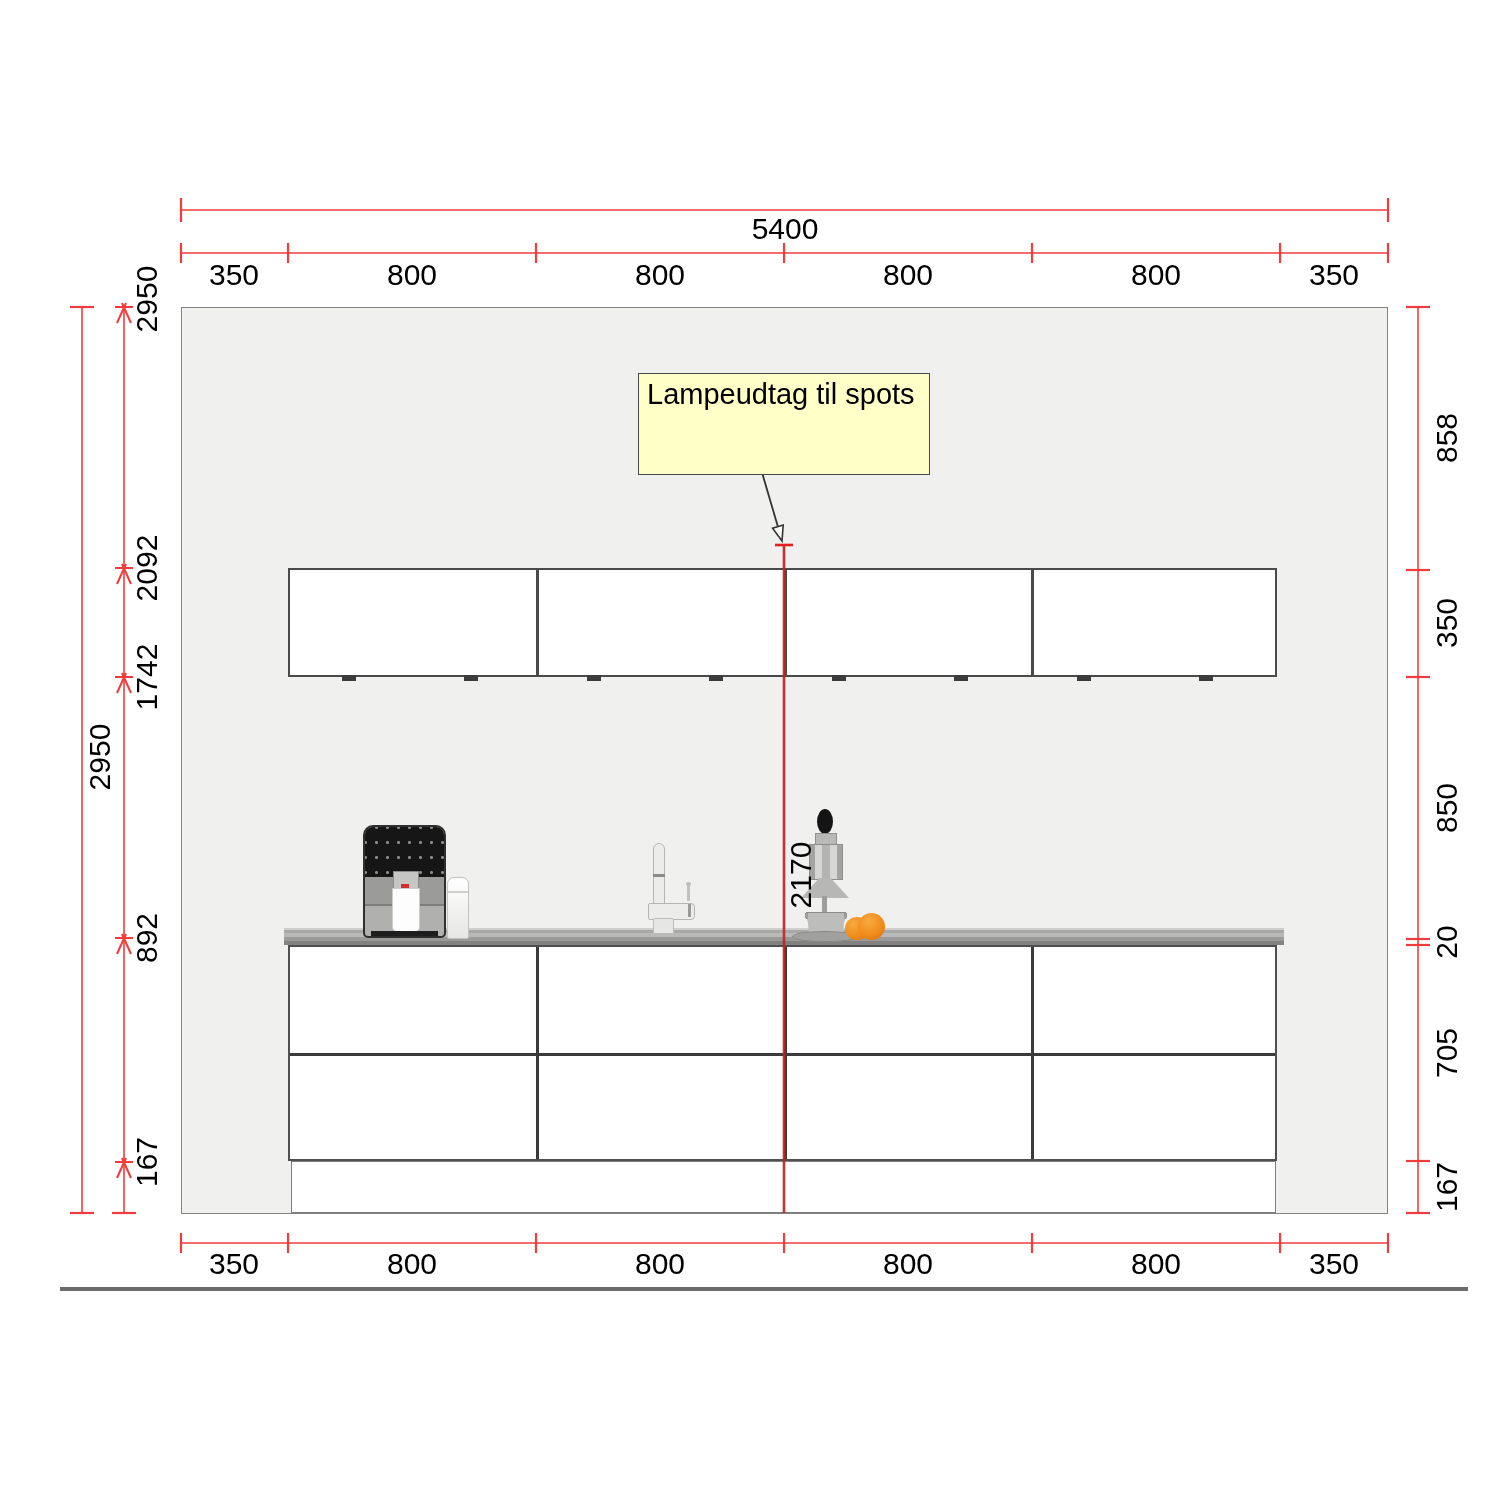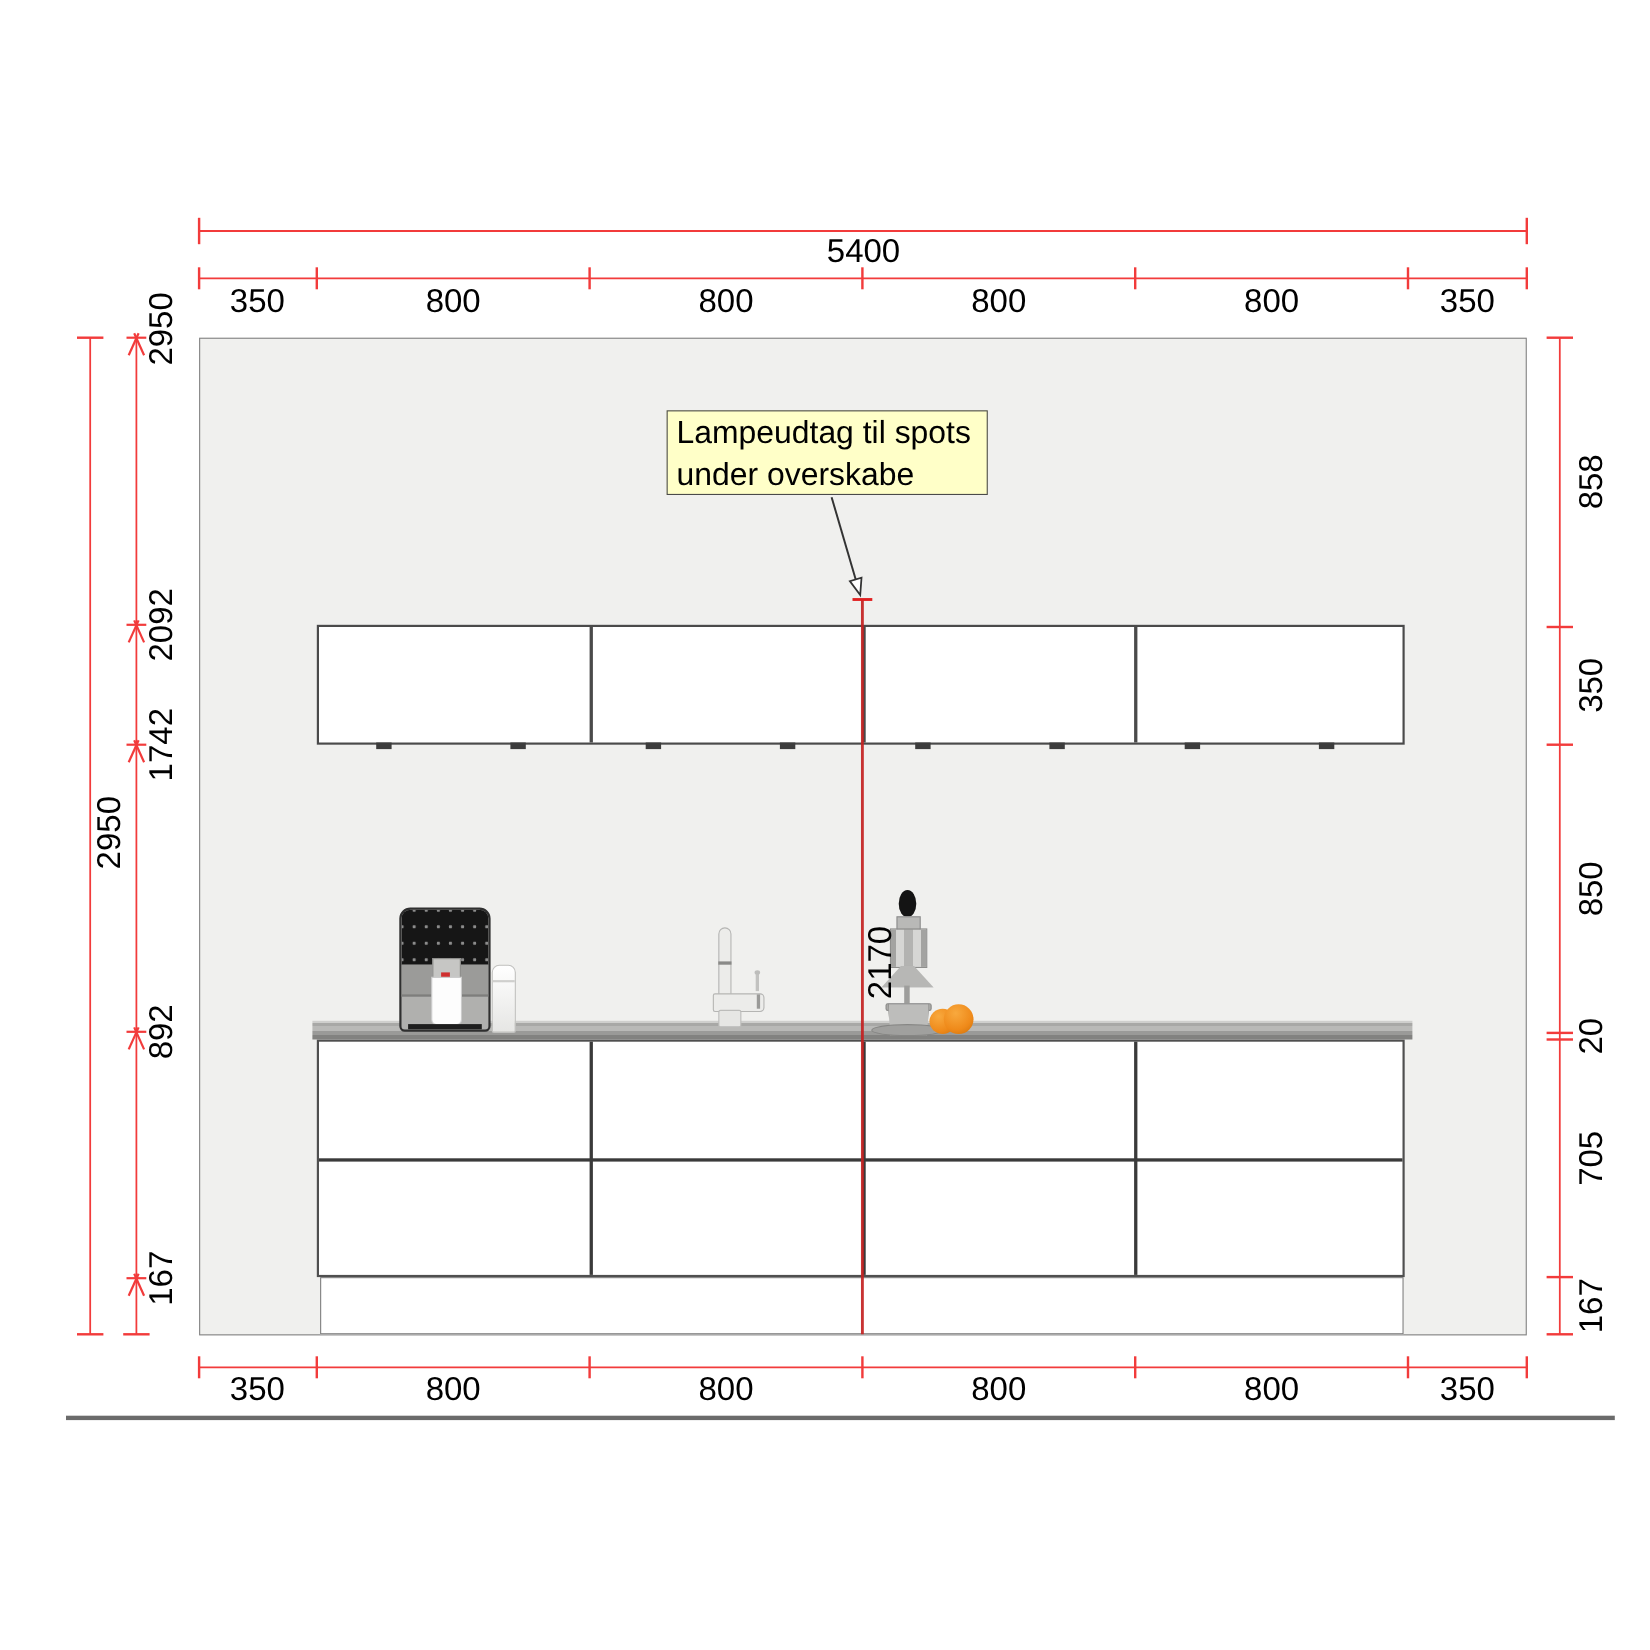--- a/index.html
+++ b/index.html
@@ -18,21 +18,21 @@
     background:linear-gradient(180deg,#cfcfcd 0 2px,#a8a8a6 2px 5px,#b9b9b7 5px 9px,#9a9a98 9px 13px,#828280 13px 17px);}
   .basecab{left:288px;top:945px;width:985px;height:212px;background:#ffffff;border:2px solid #4f4f4f;}
   .basecab .vdiv{position:absolute;top:0;width:3px;height:100%;background:#3a3a3a;}
   .basecab .hdiv{position:absolute;left:0;top:106px;width:100%;height:3px;background:#3a3a3a;}
   .plinth{left:291px;top:1161px;width:983px;height:50px;background:#ffffff;border:1.5px solid #7d7d7d;}
   .floorline{left:60px;top:1287px;width:1408px;height:3.5px;background:#6b6b6b;}
   
   .hlabel{width:120px;height:34px;line-height:34px;text-align:center;font-size:30px;}
   .vlabel{width:130px;height:32px;line-height:32px;text-align:center;font-size:30px;transform:rotate(-90deg);}
   
-  .note{left:606px;top:373px;width:292px;height:77px;background:#ffffc8;border:1.5px solid #4a4a4a;
+  .note{left:638px;top:373px;width:292px;height:102px;background:#ffffc8;border:1.5px solid #4a4a4a;
     font-size:29px;line-height:38px;padding:1px 0 0 8px;white-space:nowrap;overflow:hidden;box-sizing:border-box;}
   
   .cm{left:363px;top:825px;width:83px;height:113px;}
   .cm-body{position:absolute;inset:0;border:2px solid #2f2f2f;border-radius:10px 10px 5px 5px;background:#b0b0ae;overflow:hidden;}
   .cm-top{position:absolute;left:0;top:0;right:0;height:50px;background:#161616;
     background-image:radial-gradient(circle,#8d8d8d 1.2px,transparent 1.8px);background-size:11px 15px;background-position:6px 8px;}
   .cm-mid{position:absolute;left:0;top:50px;right:0;height:27px;background:#9b9b99;border-bottom:2px solid #7e7e7c;}
   .cm-disp{position:absolute;left:50%;margin-left:-12px;top:44px;width:24px;height:27px;background:#c6c6c4;border:1px solid #8a8a88;}
   .cm-red{position:absolute;left:50%;margin-left:-4px;top:57px;width:8px;height:9px;background:#cf2f2f;}
   .cm-cup{position:absolute;left:50%;margin-left:-13px;bottom:4px;width:26px;height:42px;background:#fdfdfd;border:1px solid #cccccc;border-radius:0 0 5px 5px;}
@@ -205,21 +205,20 @@
     </g>
 
     <g>
       <line x1="756" y1="452" x2="778" y2="527" stroke="#333333" stroke-width="1.8"></line>
       <polygon points="782,541 772.6,528.3 783.2,525.1" fill="#ffffff" stroke="#333333" stroke-width="1.6"></polygon>
     </g>
   </svg>
 
   <div class="abs note">
     <div>Lampeudtag til spots</div>
-    <div>under overskabe</div>
   </div>
 
   <div class="abs hlabel" style="left:725px;top:212px">5400</div>
   <div class="abs hlabel" style="left:174px;top:258px">350</div>
   <div class="abs hlabel" style="left:352px;top:258px">800</div>
   <div class="abs hlabel" style="left:600px;top:258px">800</div>
   <div class="abs hlabel" style="left:848px;top:258px">800</div>
   <div class="abs hlabel" style="left:1096px;top:258px">800</div>
   <div class="abs hlabel" style="left:1274px;top:258px">350</div>
   <div class="abs hlabel" style="left:174px;top:1247px">350</div>

